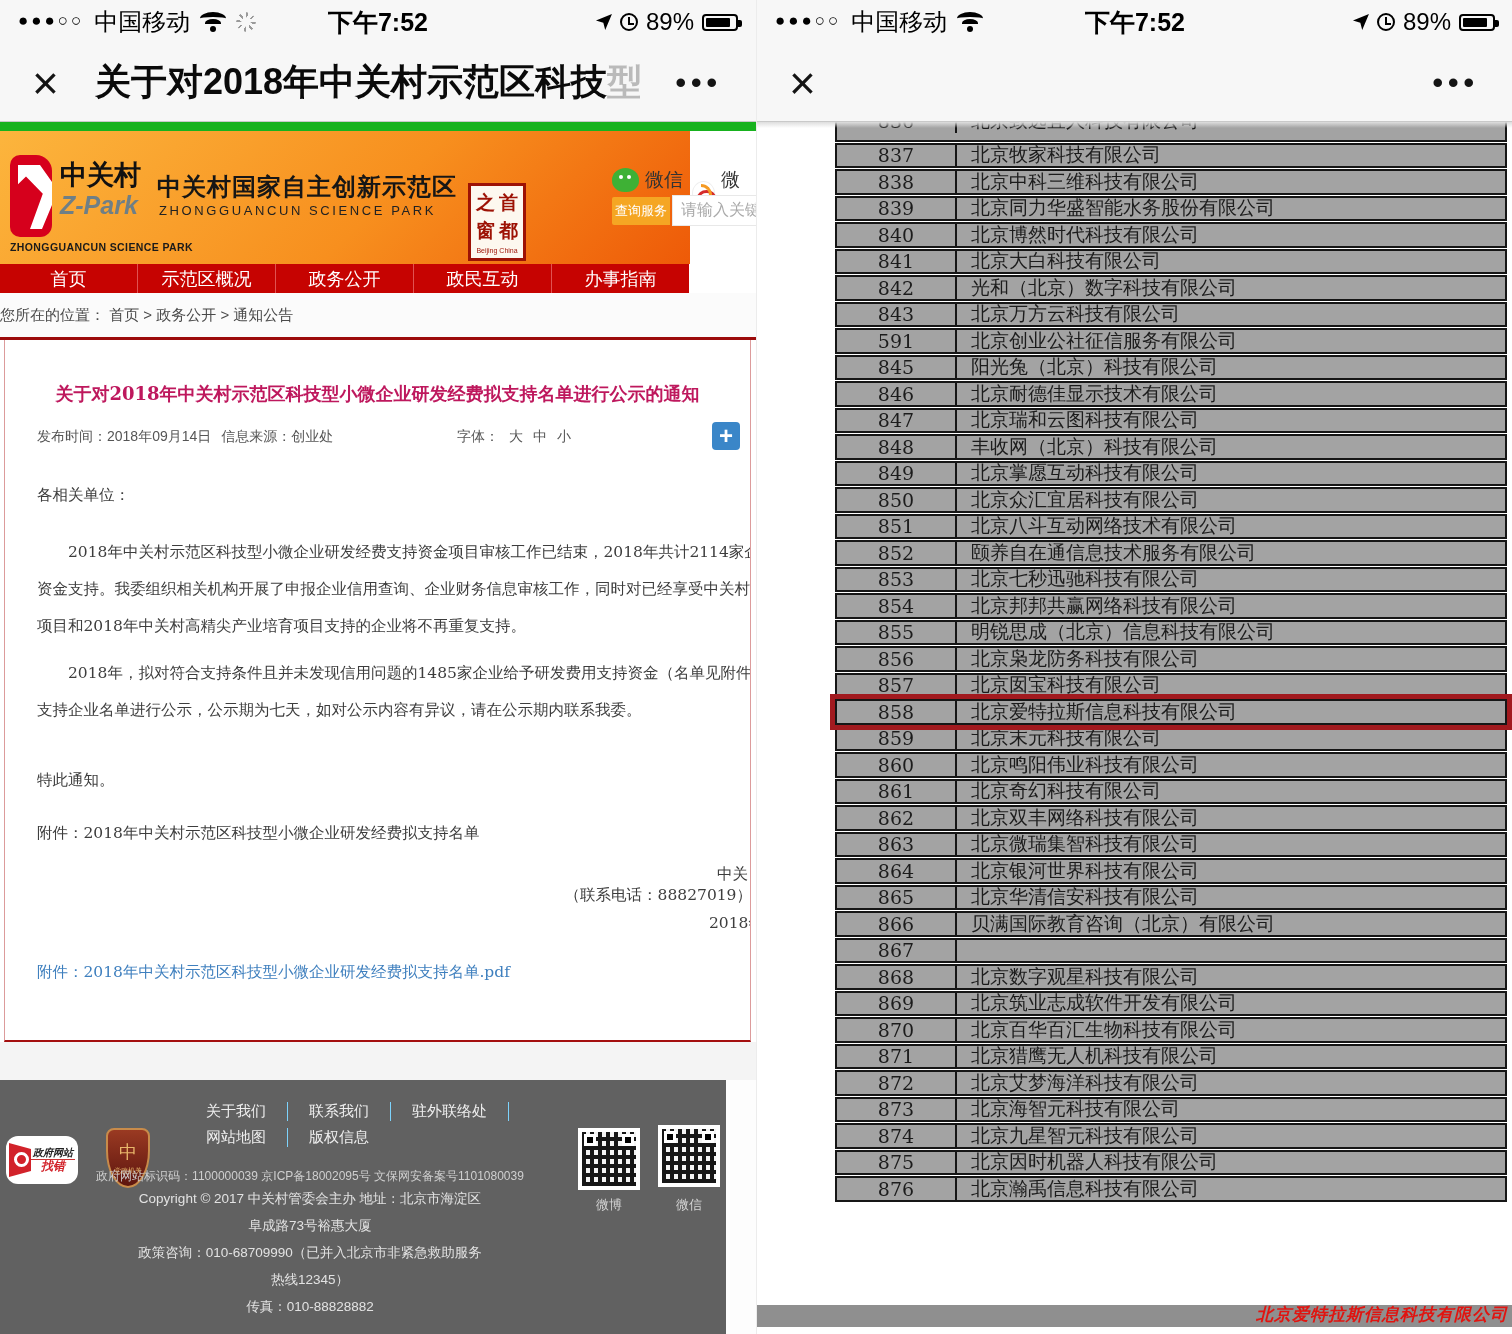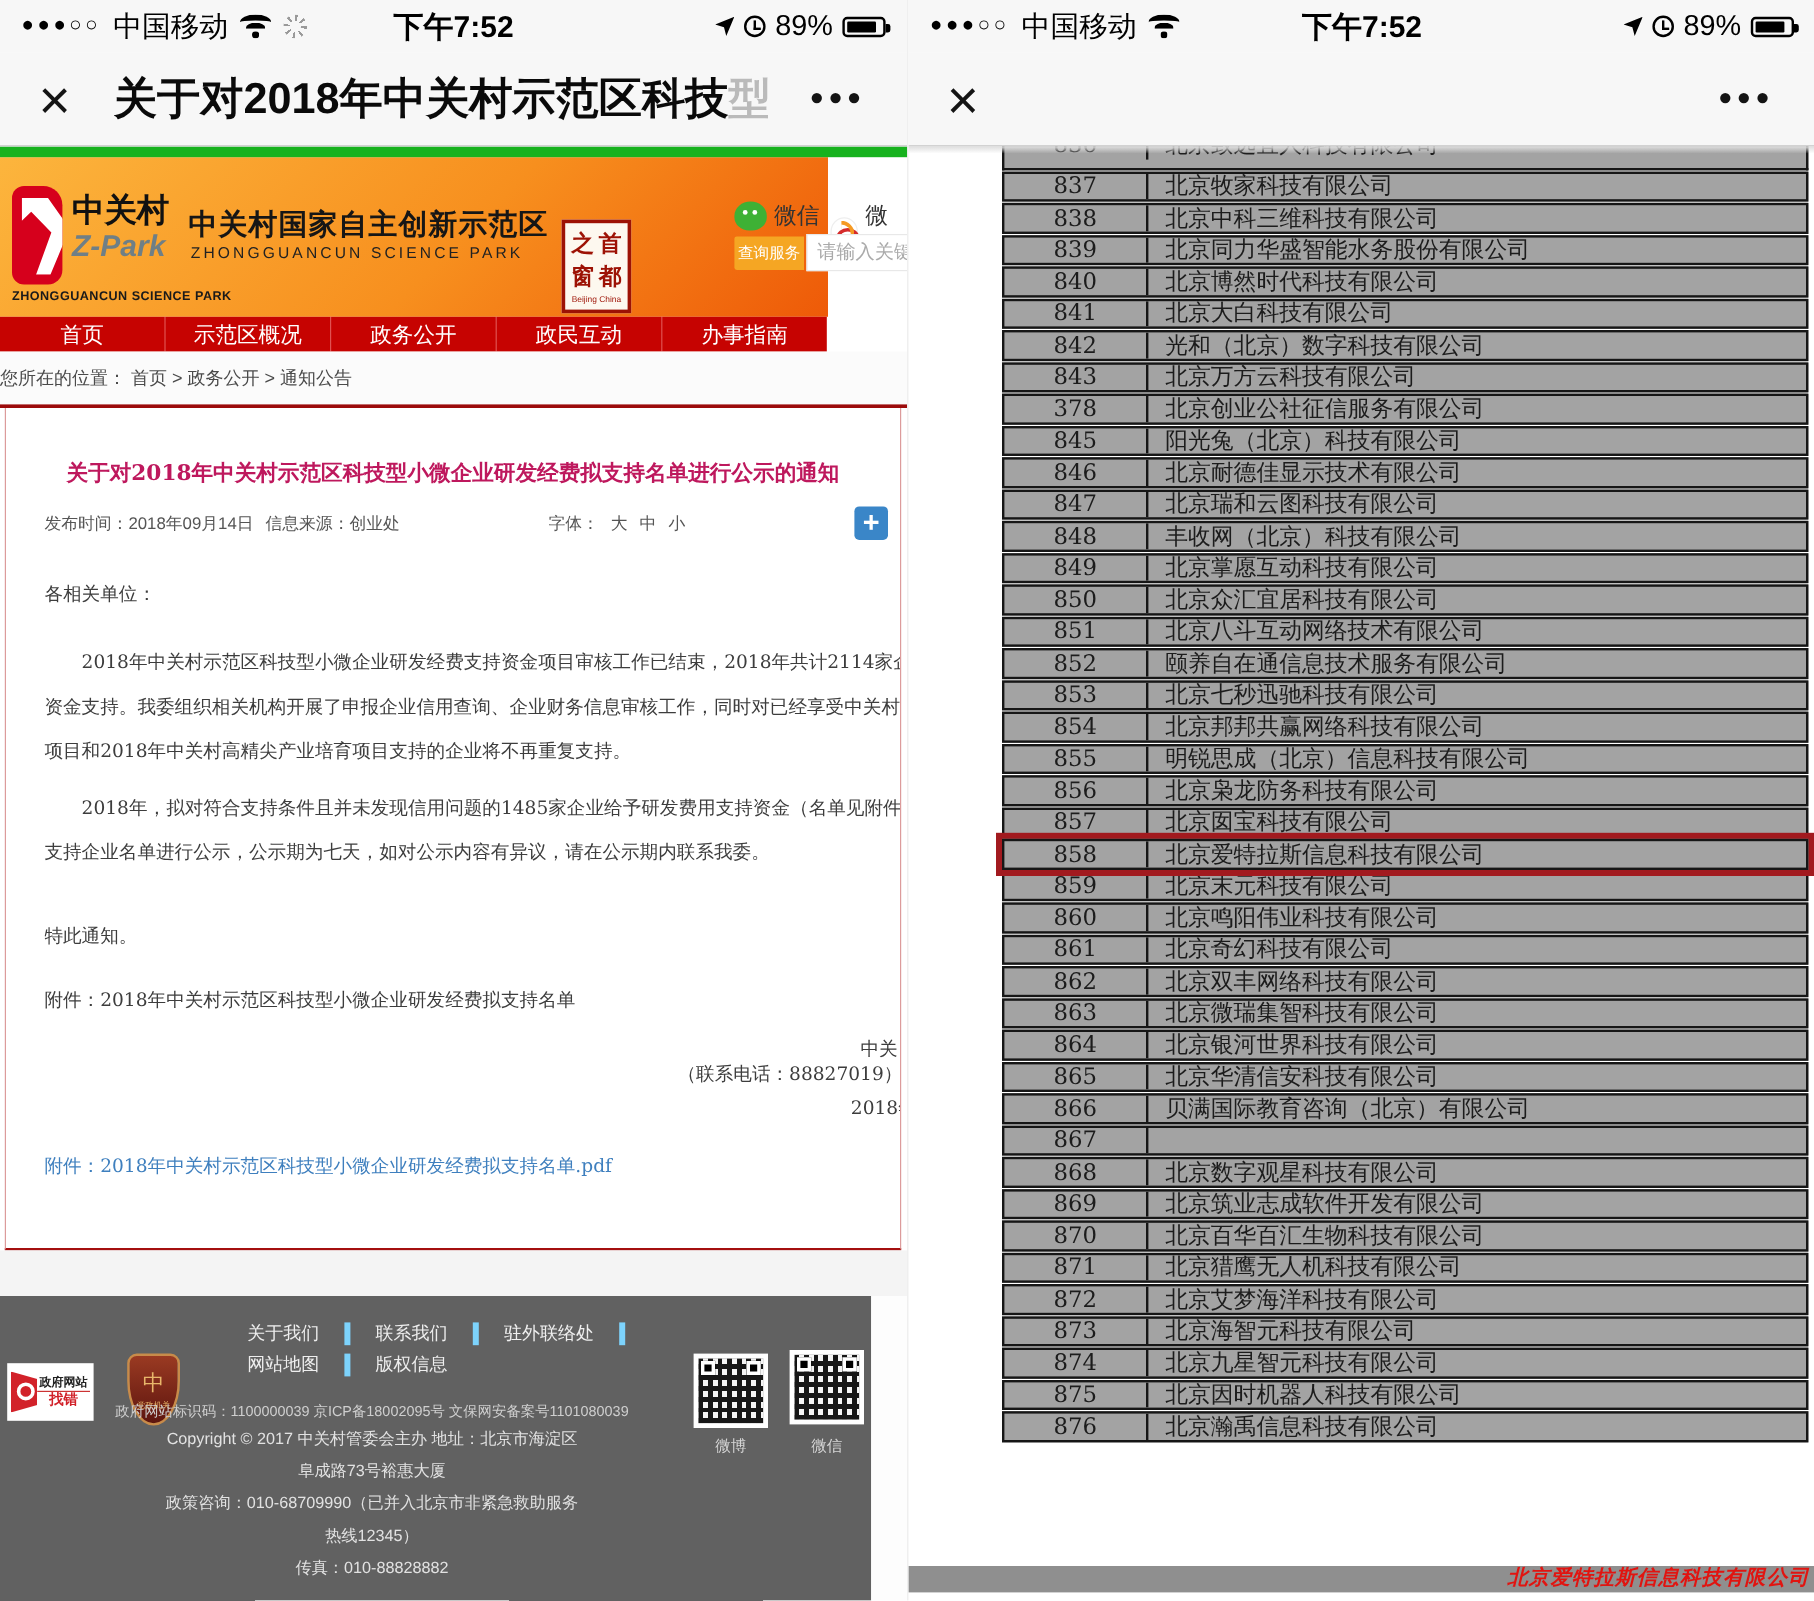--- a/index.html
+++ b/index.html
@@ -106,24 +106,24 @@
   .date-clip { position:absolute; left:704px; top:573px; white-space:nowrap; font-family:"DejaVu Serif", serif; font-size:15.5px; color:#3d3d3d; }
   .attach-link { position:absolute; left:32px; top:622px; font-size:15.5px; color:#3e7fbe; font-family:"DejaVu Serif", serif; text-decoration:none; }
 
   .gap-strip { position:absolute; top:1042px; left:0; width:756px; height:38px; background:#f4f4f4; }
 
   
   .site-footer { position:absolute; top:1080px; left:0; width:726px; height:254px; background:#616161; color:#ddd; }
   .f-links { position:absolute; left:185px; font-size:15px; color:#eee; display:flex; }
   .f-links-r1 { top:22px; }
   .f-links-r2 { top:48px; }
-  .f-links span { padding:0 21px; border-right:5px solid #7dd3fc; white-space:nowrap; }
+  .f-links span { padding:0 21px; border-right:1px solid #7dd3fc; white-space:nowrap; }
   .f-links-r2 span:last-child { border-right:none; }
-  .badge-find { position:absolute; left:6px; top:56px; width:72px; height:48px; background:#fff; border-radius:0;
-    display:flex; align-items:center; padding:3px; }
+  .badge-find { position:absolute; left:6px; top:56px; width:72px; height:48px; background:#fff; border-radius:12px;
+    display:flex; align-items:center; padding:3px;font-style:italic; }
   .find-glyph { width:22px; height:34px; background:#d2222a; clip-path:polygon(0 0,100% 18%,100% 82%,0 100%); position:relative; flex:none; }
   .find-glyph::after { content:""; position:absolute; left:5px; top:9px; width:9px; height:9px; border:3px solid #fff; border-radius:50%; }
   .find-texts { flex:1; text-align:center; line-height:1.1; }
   .find-l1 { font-size:10px; color:#222; font-weight:700; border-bottom:1px solid #c33; padding-bottom:1px; }
   .find-l2 { font-size:12px; color:#d2222a; font-weight:700; }
   .badge-shield { position:absolute; left:106px; top:48px; width:44px; height:60px;
     background:linear-gradient(#9a3a22,#5d150f); border:2px solid #c88b4a; border-radius:8px 8px 50% 50% / 8px 8px 62% 62%;
     display:flex; flex-direction:column; align-items:center; justify-content:center; }
   .shield-mark { color:#e8b66a; font-size:18px; font-family:"DejaVu Serif", serif; }
   .shield-text { color:#e8b66a; font-size:7px; margin-top:2px; }
@@ -346,21 +346,21 @@
       </div>
         <div class="t-row">
         <span class="t-num">842</span>
         <span class="t-name">光和（北京）数字科技有限公司</span>
       </div>
         <div class="t-row">
         <span class="t-num">843</span>
         <span class="t-name">北京万方云科技有限公司</span>
       </div>
         <div class="t-row">
-        <span class="t-num">378</span>
+        <span class="t-num">591</span>
         <span class="t-name">北京创业公社征信服务有限公司</span>
       </div>
         <div class="t-row">
         <span class="t-num">845</span>
         <span class="t-name">阳光兔（北京）科技有限公司</span>
       </div>
         <div class="t-row">
         <span class="t-num">846</span>
         <span class="t-name">北京耐德佳显示技术有限公司</span>
       </div>

